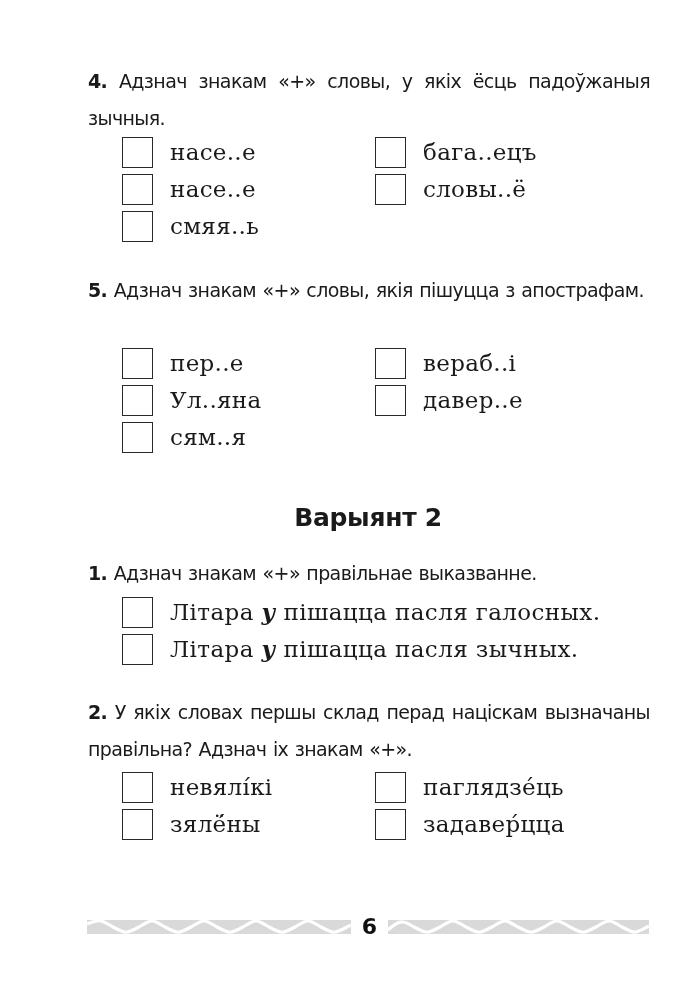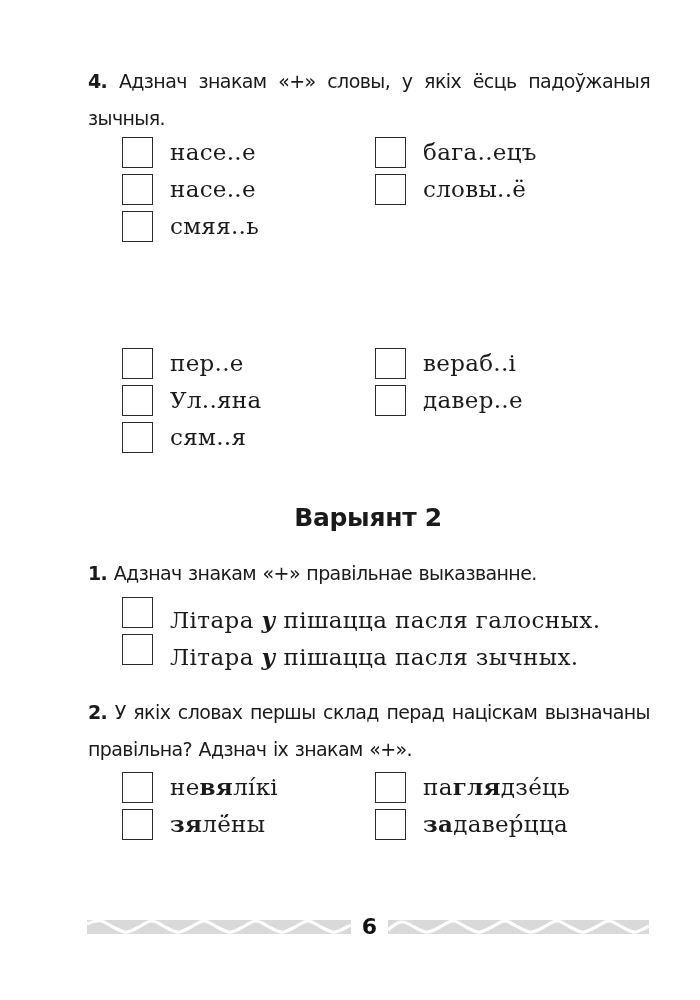--- a/index.html
+++ b/index.html
@@ -24,22 +24,22 @@
       letter-spacing: 0.3px; color: #1a1a1a;
       white-space: nowrap;
     }
     .box {
       position: absolute; left: 0; top: 0;
       width: 29px; height: 29px;
       border: 1.5px solid #2a2a2a; background: #fff;
       cursor: pointer;
     }
     .opt .label { position: absolute; left: 48px; top: -1px; }
-    .opt.wide .label { font-size: 23px; letter-spacing: 0.4px; margin-top: 8px; }
-    .b { font-weight: bold; }
+    .opt.wide .label { font-size: 23px; letter-spacing: 0.4px; }
+    .b { font-weight: normal; }
     .bi { font-weight: bold; font-style: italic; }
 
     .heading {
       position: absolute; left: 0; width: 736px; top: 500px;
       text-align: center;
       font-family: "DejaVu Sans", sans-serif;
       font-weight: bold; font-size: 25px; line-height: 36px;
       letter-spacing: -0.3px; color: #1a1a1a;
     }
 
@@ -78,20 +78,24 @@
   </div>
   <div class="opt" style="left:375px; top:174px;">
     <div class="box"></div>
     <span class="label">словы..ё</span>
   </div>
   <div class="opt" style="left:122px; top:211px;">
     <div class="box"></div>
     <span class="label">смяя..ь</span>
   </div>
 
+  <div class="q-text" style="top:272px;">
+    <span class="num">5.</span>
+    <span>Адзнач знакам «+» словы, якія пішуцца з апострафам.</span>
+  </div>
 
   <div class="opt" style="left:122px; top:348px;">
     <div class="box"></div>
     <span class="label">пер..е</span>
   </div>
   <div class="opt" style="left:375px; top:348px;">
     <div class="box"></div>
     <span class="label">вераб..і</span>
   </div>
   <div class="opt" style="left:122px; top:385px;">

